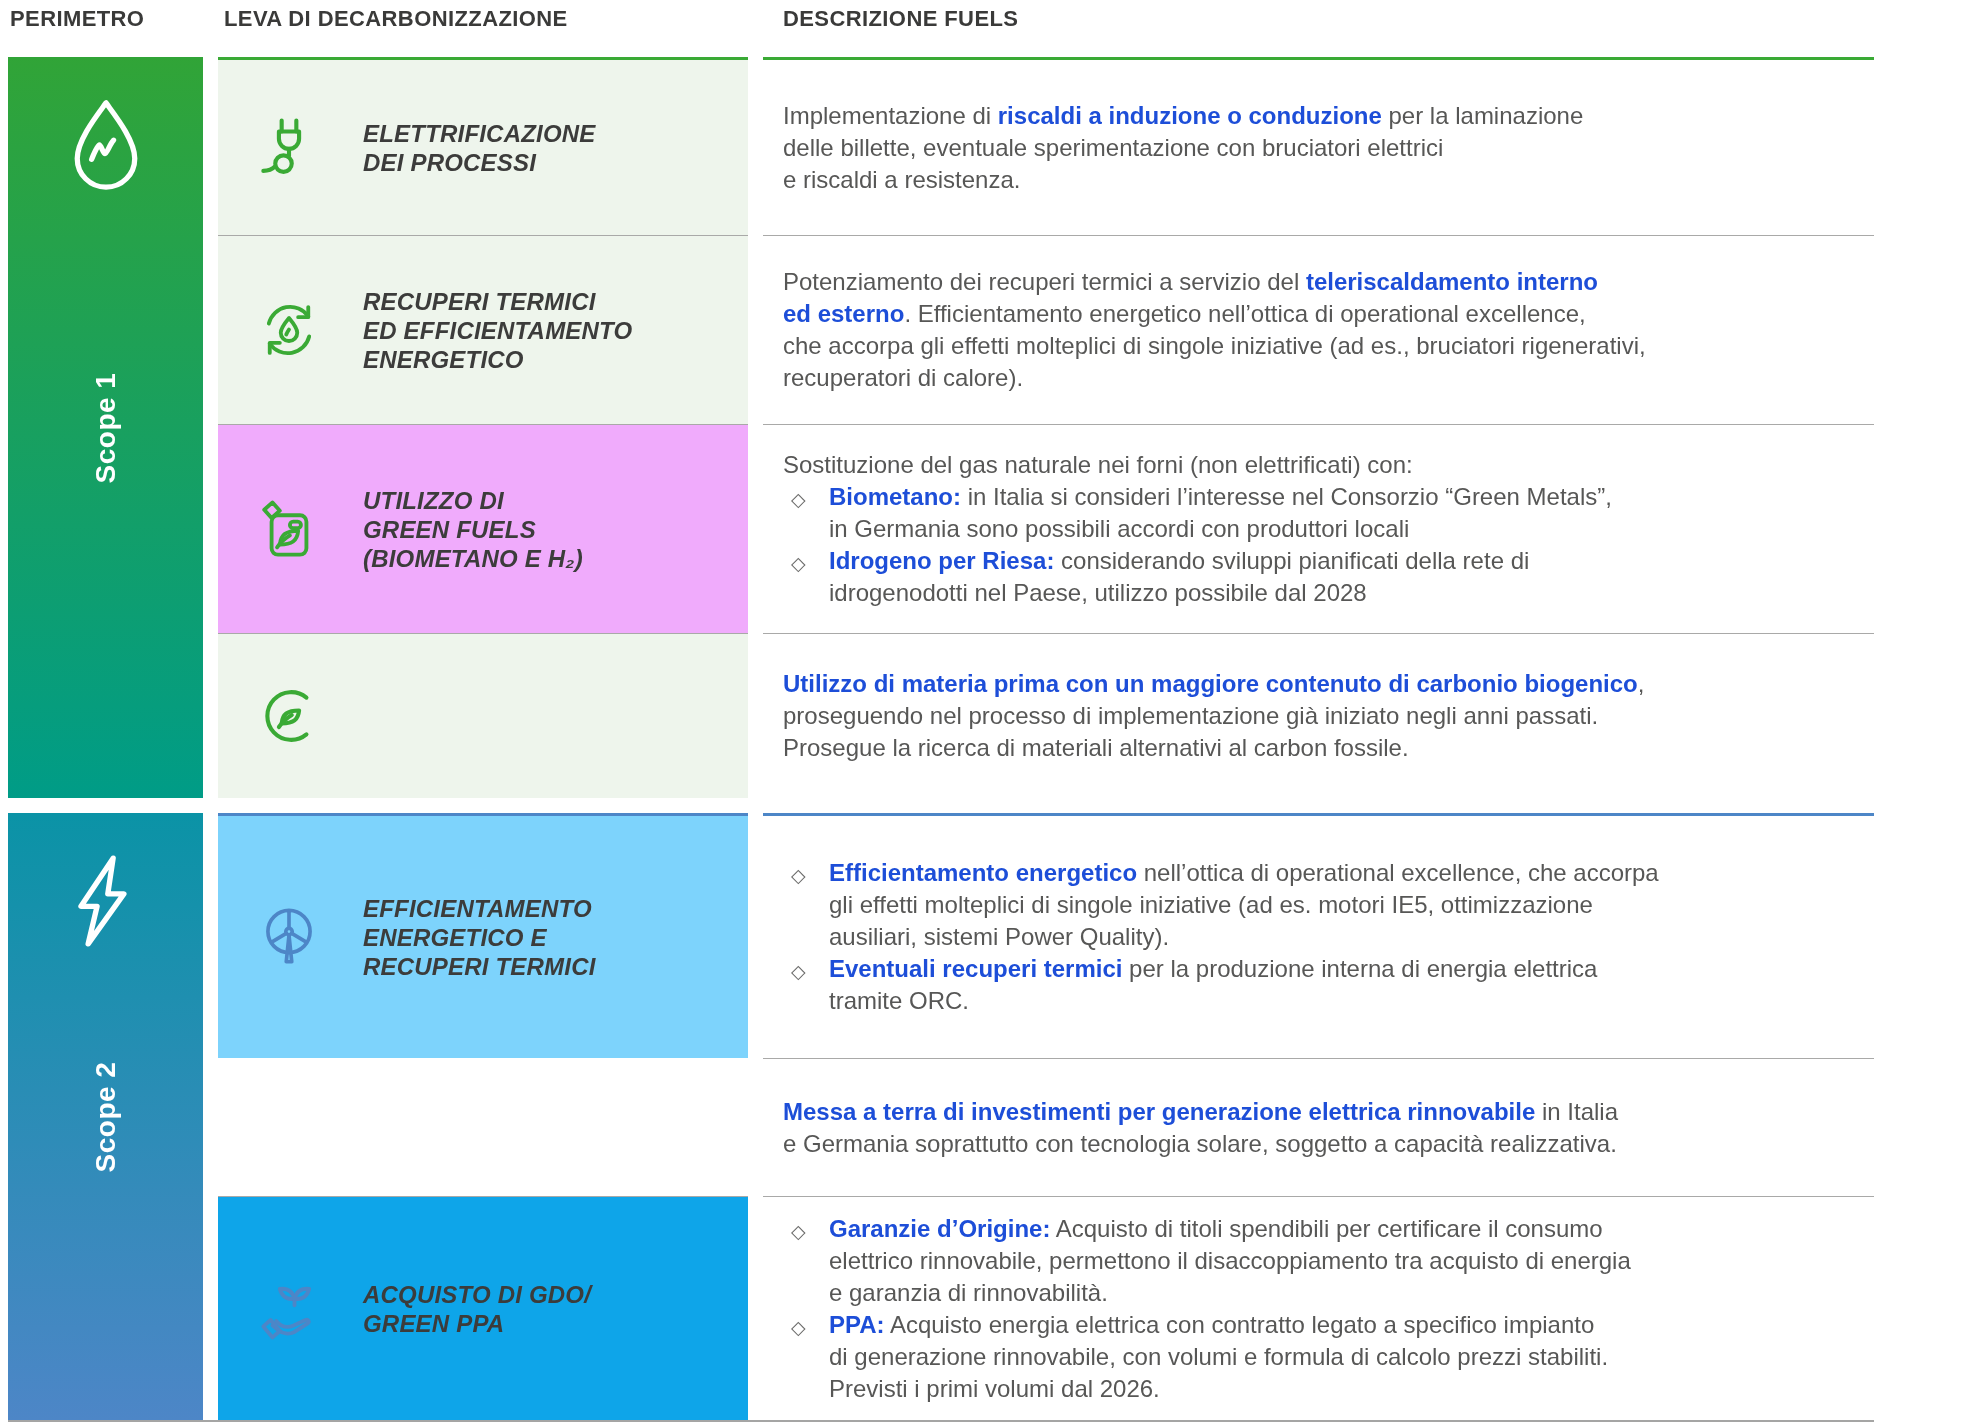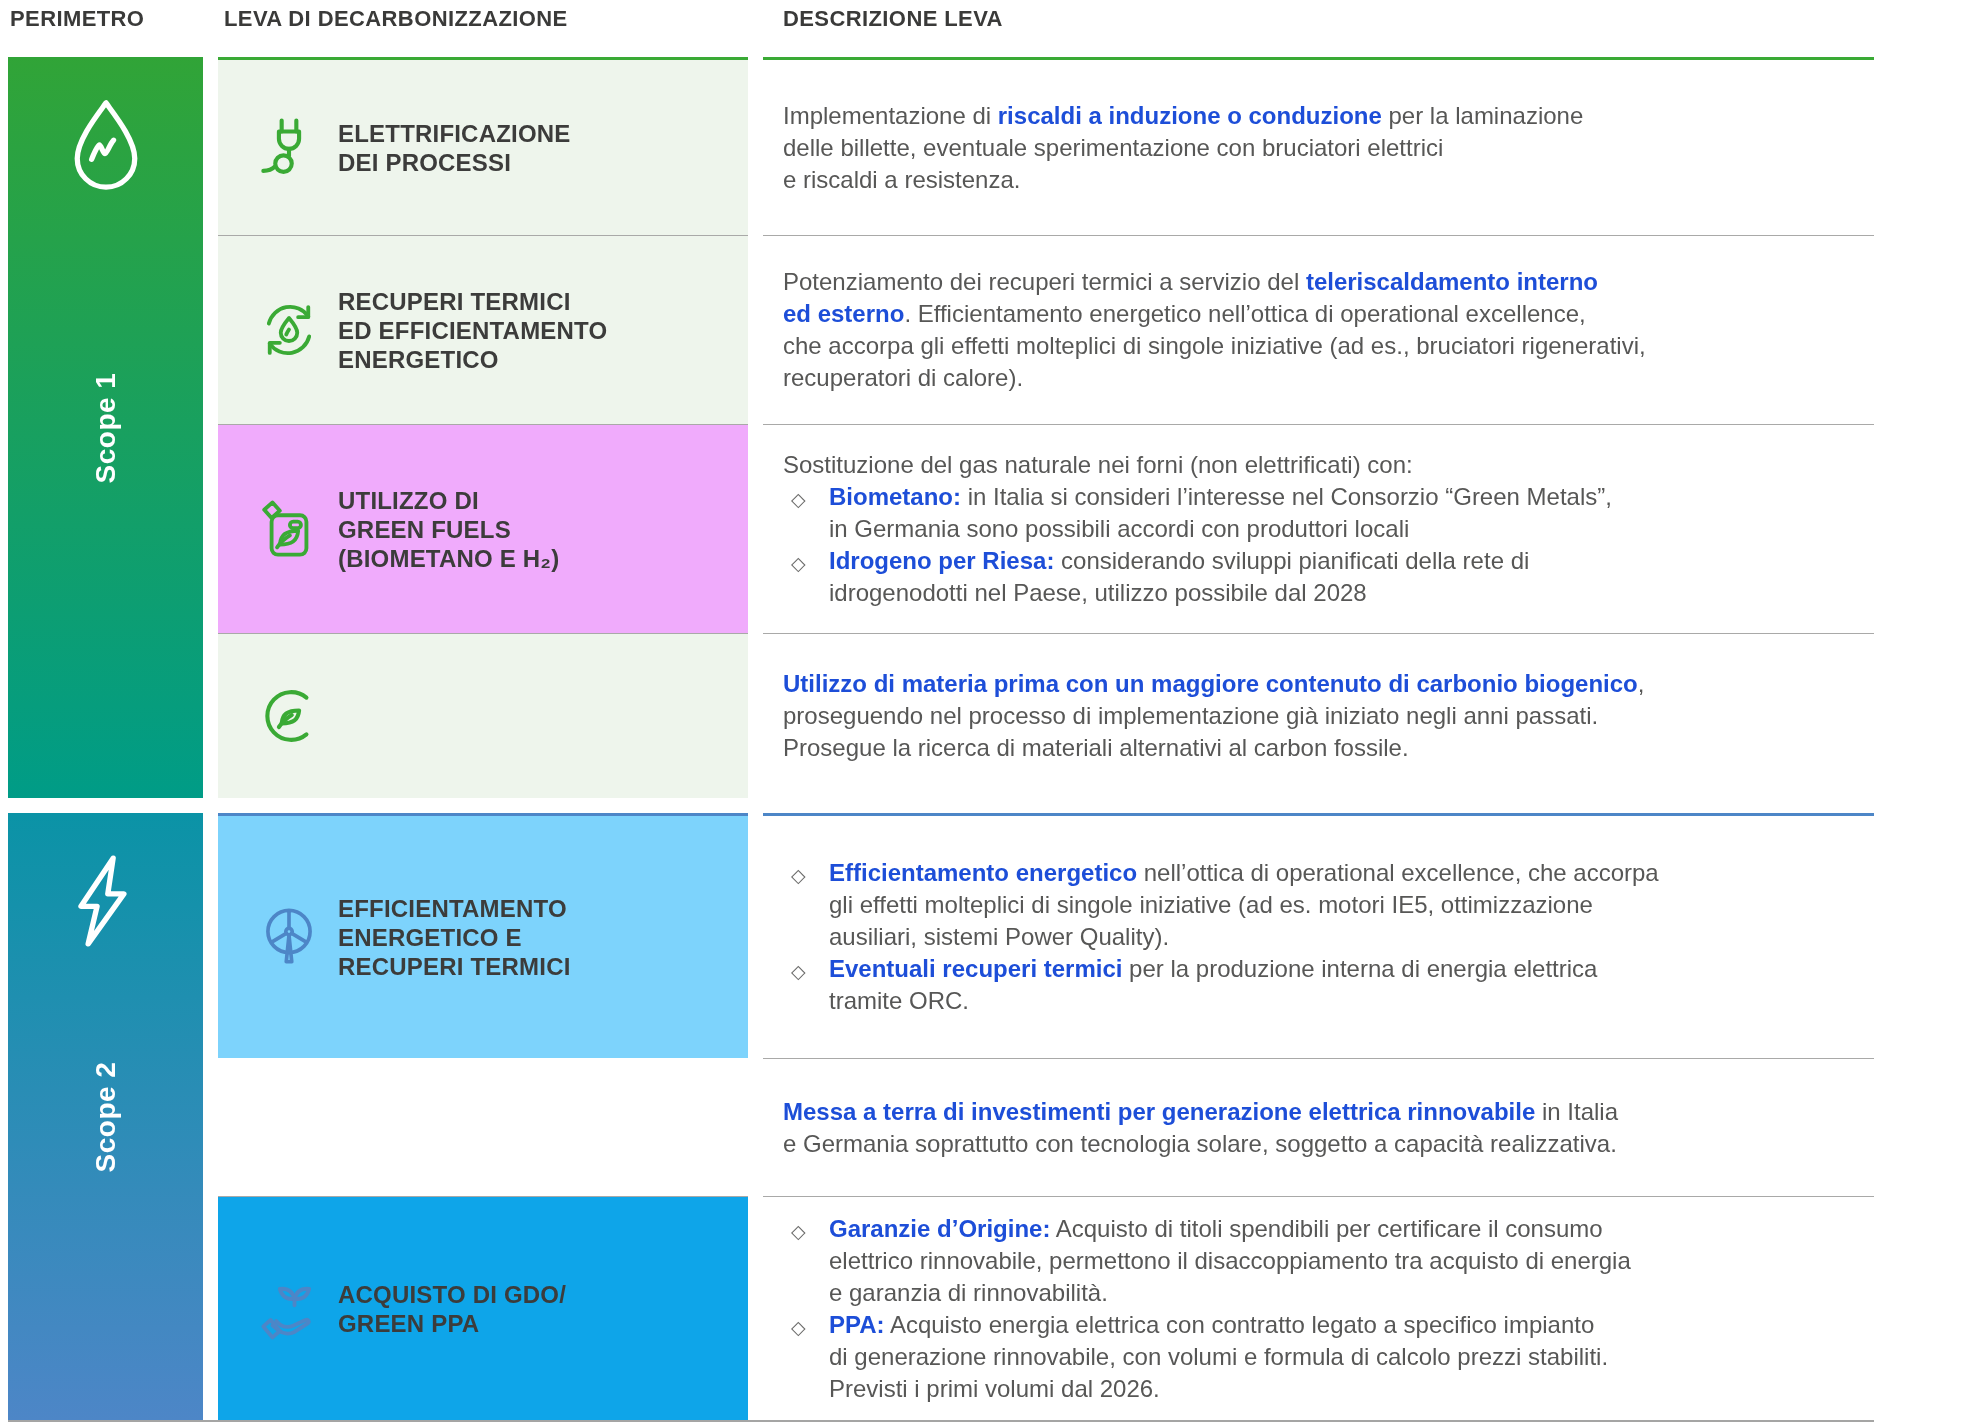--- a/index.html
+++ b/index.html
@@ -14,21 +14,21 @@
   .h3{padding-left:20px;}
 
   
   .section{display:grid;grid-template-columns:195px 530px 1fr;column-gap:15px;}
   .section-gap{margin-top:15px;}
 
   .band{grid-column:1;position:relative;color:#fff;}
   .band .icon{position:absolute;top:38px;left:50%;transform:translateX(-50%);line-height:0;color:#fff;}
   .band-label{position:absolute;top:50%;left:50%;transform:translate(-50%,-50%) rotate(180deg);writing-mode:vertical-rl;font-size:28px;font-weight:bold;letter-spacing:.5px;white-space:nowrap;}
 
-  .lever-cell{grid-column:2;display:flex;align-items:center;padding-left:38px;gap:16px;box-sizing:border-box;}
+  .lever-cell{grid-column:2;display:flex;align-items:center;padding-left:38px;gap:41px;box-sizing:border-box;font-style:italic;}
   .lever-cell .icon{flex:0 0 auto;line-height:0;}
   .lever-label{font-size:24px;font-weight:bold;line-height:29px;color:#3c3c3b;letter-spacing:.2px;white-space:pre-wrap;}
 
   .desc-cell{grid-column:3;display:flex;flex-direction:column;justify-content:center;padding:8px 26px 8px 20px;box-sizing:border-box;font-size:24px;line-height:32px;color:#575756;background:#fff;}
   .desc-cell b{color:#1d4ed8;font-weight:bold;}
   .desc-p{white-space:pre-wrap;}
   .desc-li{white-space:pre-wrap;padding-left:46px;position:relative;}
   .desc-li .bullet{position:absolute;left:8px;top:3px;font-size:19px;color:#6b6b6a;}
 
   .sep-top{border-top:1px solid #a9a9a8;}
@@ -36,21 +36,21 @@
 
   .bottom-rule{height:2px;background:#a5a5a4;margin-top:0;}
 </style>
 </head>
 <body>
 
 <div class="page">
   <div class="header-row">
     <div class="hcell h1">PERIMETRO</div>
     <div class="hcell h2">LEVA DI DECARBONIZZAZIONE</div>
-    <div class="hcell h3">DESCRIZIONE LEVA</div>
+    <div class="hcell h3">DESCRIZIONE FUELS</div>
   </div>
   <div id="sections">
       <div class="section" style="grid-template-rows: minmax(178px, auto) minmax(189px, auto) minmax(209px, auto) minmax(165px, auto);">
         <div class="band" style="grid-row: 1 / 5; background: linear-gradient(rgb(49, 164, 55) 0%, rgb(0, 156, 135) 100%);">
           <span class="icon"><svg viewBox="0 0 96 104" width="92" height="100" fill="none" stroke="currentColor" stroke-width="5.5" stroke-linecap="round" stroke-linejoin="round">
               <path d="M48 8C41 18 18 46 18 66a30 30 0 0 0 60 0C78 46 55 18 48 8z"></path>
               <path d="M33 67c4-10 7-15 8-15 2 0 4 9 6 9s5-10 9-14"></path>
             </svg></span>
           <div class="band-label">Scope 1</div>
         </div>

